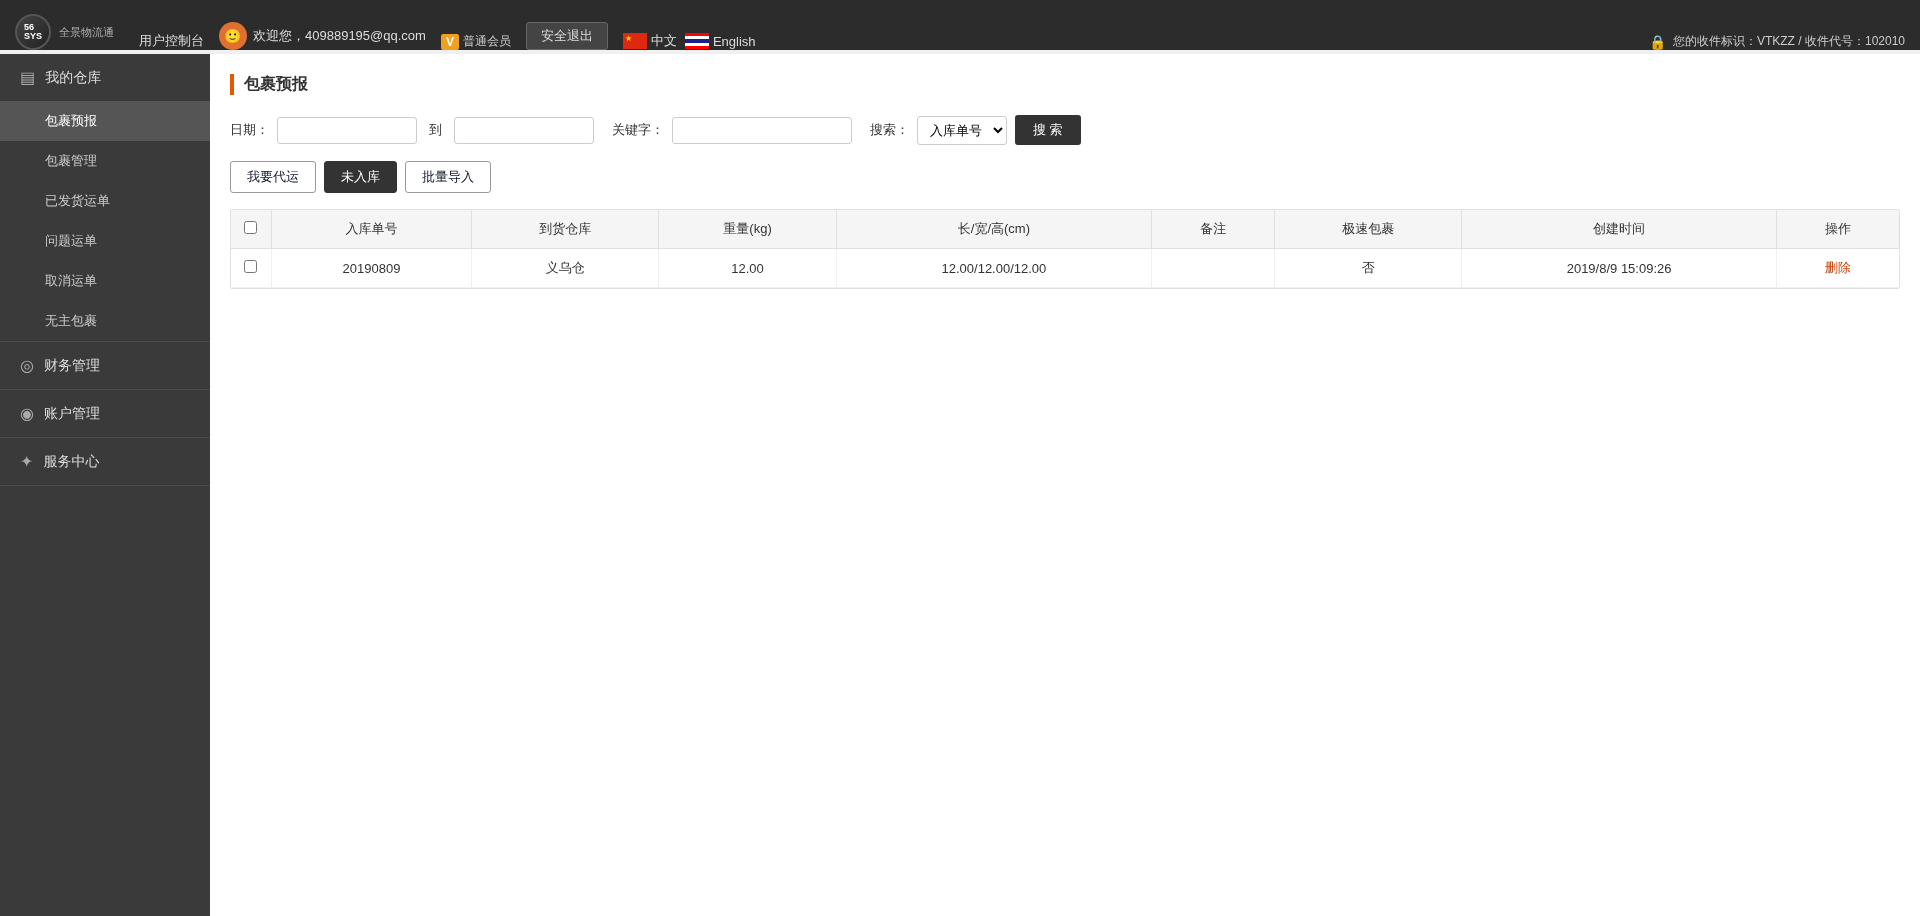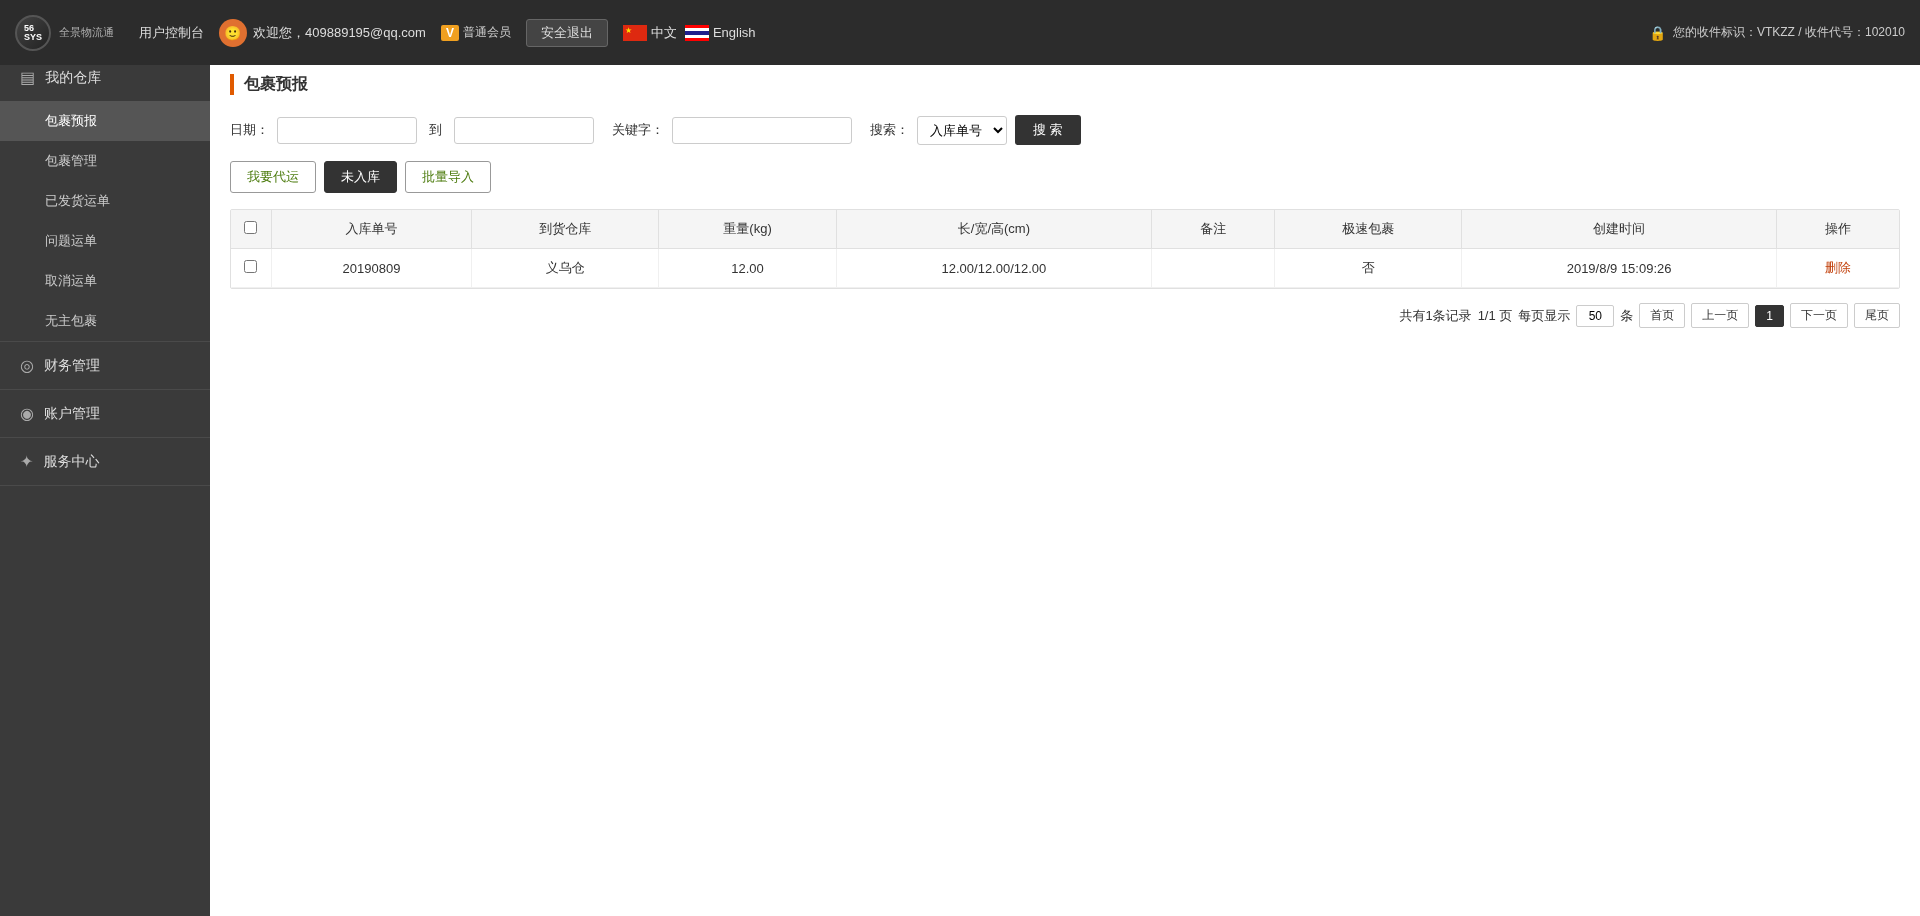--- a/index.html
+++ b/index.html
@@ -1,23 +1,23 @@
 <!DOCTYPE html>
 <html><head>
   <meta charset="utf-8">
   <style>
     * { box-sizing: border-box; margin: 0; padding: 0; }
     body { font-family: "Microsoft YaHei", Arial, sans-serif; font-size: 13px; background: #f0f0f0; }
 
     
     .header {
       background: #2c2c2c;
-      height: 65px;
-      display: flex;
-      align-items: center;
+      height: 50px;
+      display: flex;
+      align-items: flex-end;
       padding: 0 15px;
       gap: 15px;
       color: #fff;
       position: fixed;
       top: 0; left: 0; right: 0;
       z-index: 100;
     }
     .logo-area {
       display: flex;
       align-items: center;
@@ -202,21 +202,21 @@
 
     
     .action-bar {
       display: flex;
       gap: 8px;
       margin-bottom: 16px;
     }
     .btn-outline {
       background: #fff;
       border: 1px solid #999;
-      color: #4d7c0f;
+      color: #0f172a;
       padding: 6px 16px;
       border-radius: 3px;
       font-size: 13px;
       cursor: pointer;
     }
     .btn-dark {
       background: #333;
       border: 1px solid #333;
       color: #fff;
       padding: 6px 16px;
@@ -428,27 +428,15 @@
       <td>12.00/12.00/12.00</td>
       <td></td>
       <td>否</td>
       <td>2019/8/9 15:09:26</td>
       <td><span class="link-text">删除</span></td>
     </tr>
           </tbody>
       </table>
     </div>
 
-    <div class="pagination">
-      <span class="page-info">共有1条记录</span>
-      <span class="page-info">1/1 页</span>
-      <span class="page-info">每页显示</span>
-      <input class="page-size-input" type="text" value="50" style="">
-      <span class="page-info">条</span>
-      <button class="page-btn">首页</button>
-      <button class="page-btn">上一页</button>
-      <button class="page-btn active">1</button>
-      <button class="page-btn">下一页</button>
-      <button class="page-btn">尾页</button>
-    </div>
 
   </div>
 </div>
 
 </body></html>

